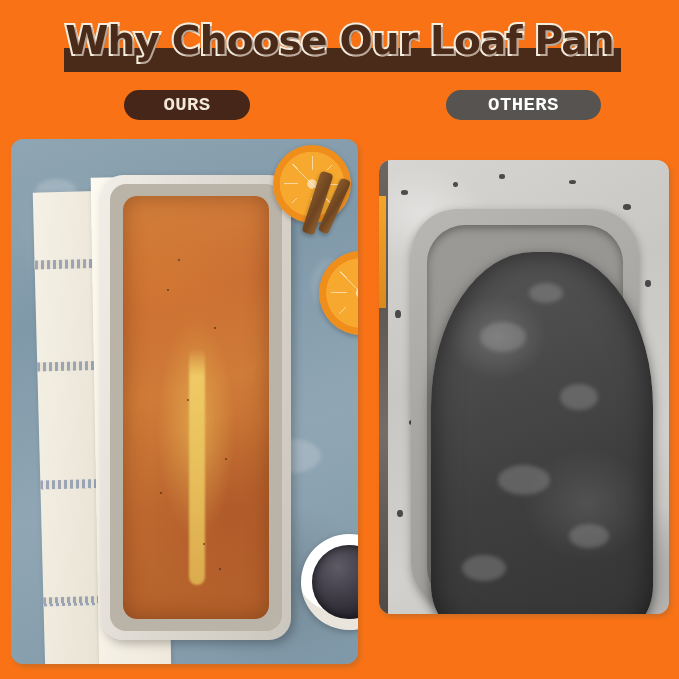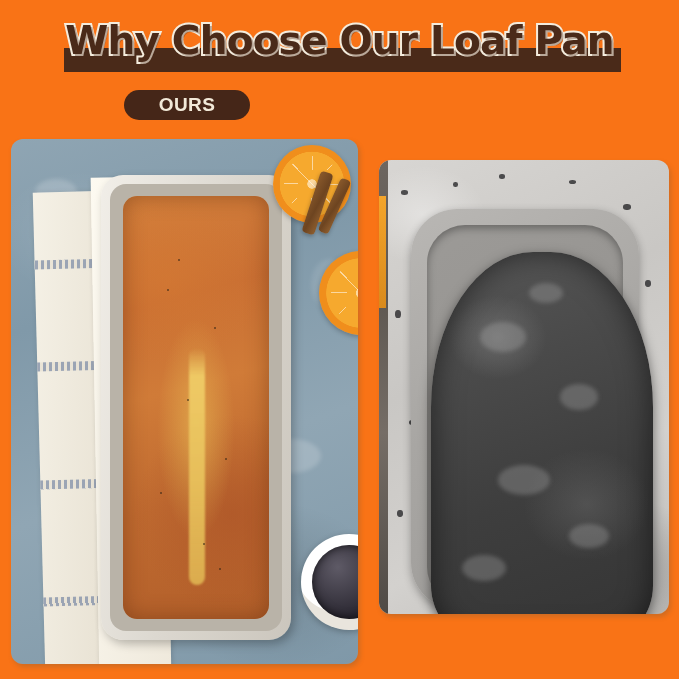--- a/index.html
+++ b/index.html
@@ -54,21 +54,21 @@
     white-space: nowrap;
   }
 
   
   .badge {
     position: absolute;
     display: flex;
     align-items: center;
     justify-content: center;
     border-radius: 999px;
-    font-family: Liberation Sans, sans-serif;
+    font-family: Liberation Mono, monospace;
     font-weight: bold;
     font-size: 19px;
     letter-spacing: 0.4px;
     height: 30px;
   }
   .badge-ours {
     left: 124px;
     top: 90px;
     width: 126px;
     background: #452618;
@@ -345,20 +345,23 @@
 
   <div class="title-wrap">
     <div class="title-bar"></div>
     <div class="title-text">Why Choose Our Loaf Pan</div>
   </div>
 
   <div class="badge badge-ours">
     <span>OURS</span>
   </div>
 
+  <div class="badge badge-others">
+    <span>OTHERS</span>
+  </div>
 
   <div class="panel panel-left">
     <div class="photo-left">
 
       <div class="stone-speck" style="left:24px;top:40px;width:42px;height:26px;"></div>
       <div class="stone-speck" style="left:250px;top:300px;width:60px;height:34px;"></div>
       <div class="stone-speck" style="left:300px;top:120px;width:36px;height:50px;opacity:.5;"></div>
       <div class="stone-speck" style="left:40px;top:330px;width:54px;height:30px;opacity:.6;"></div>
 
       <div class="towel">

